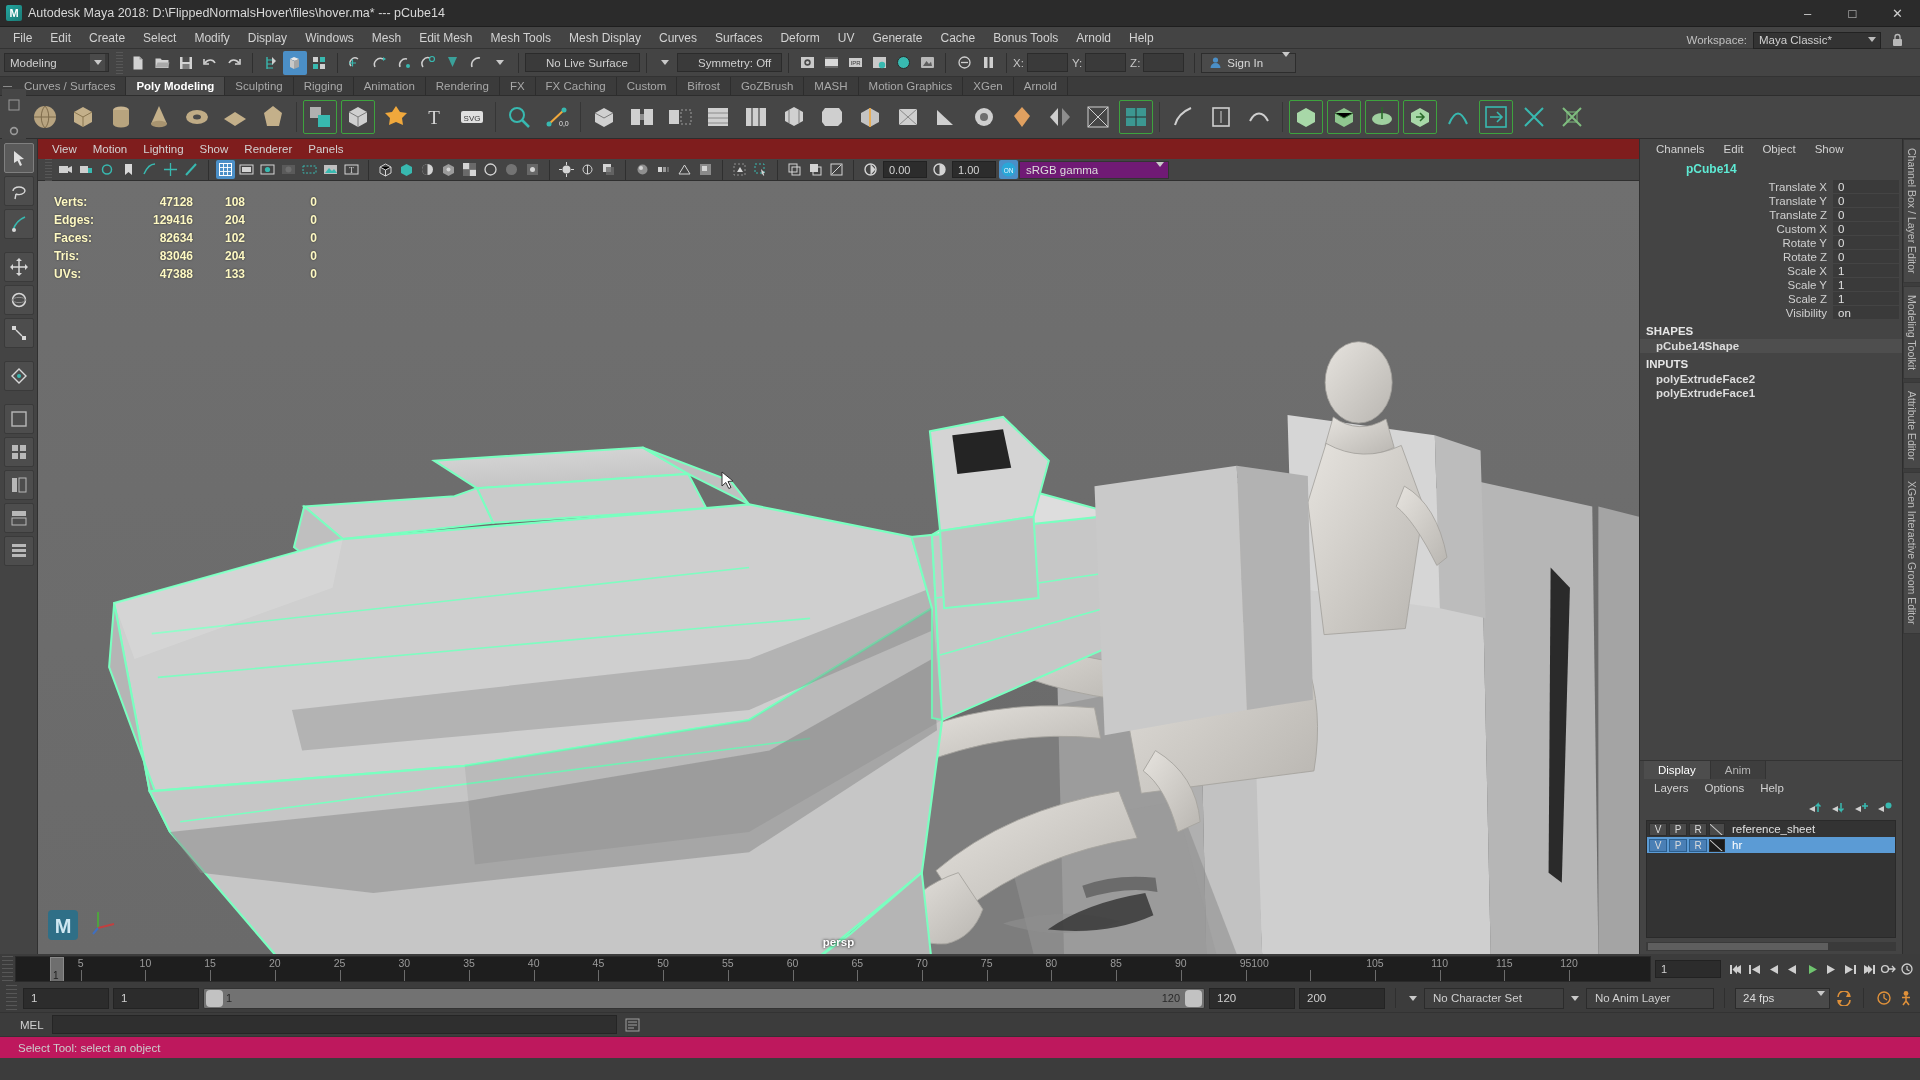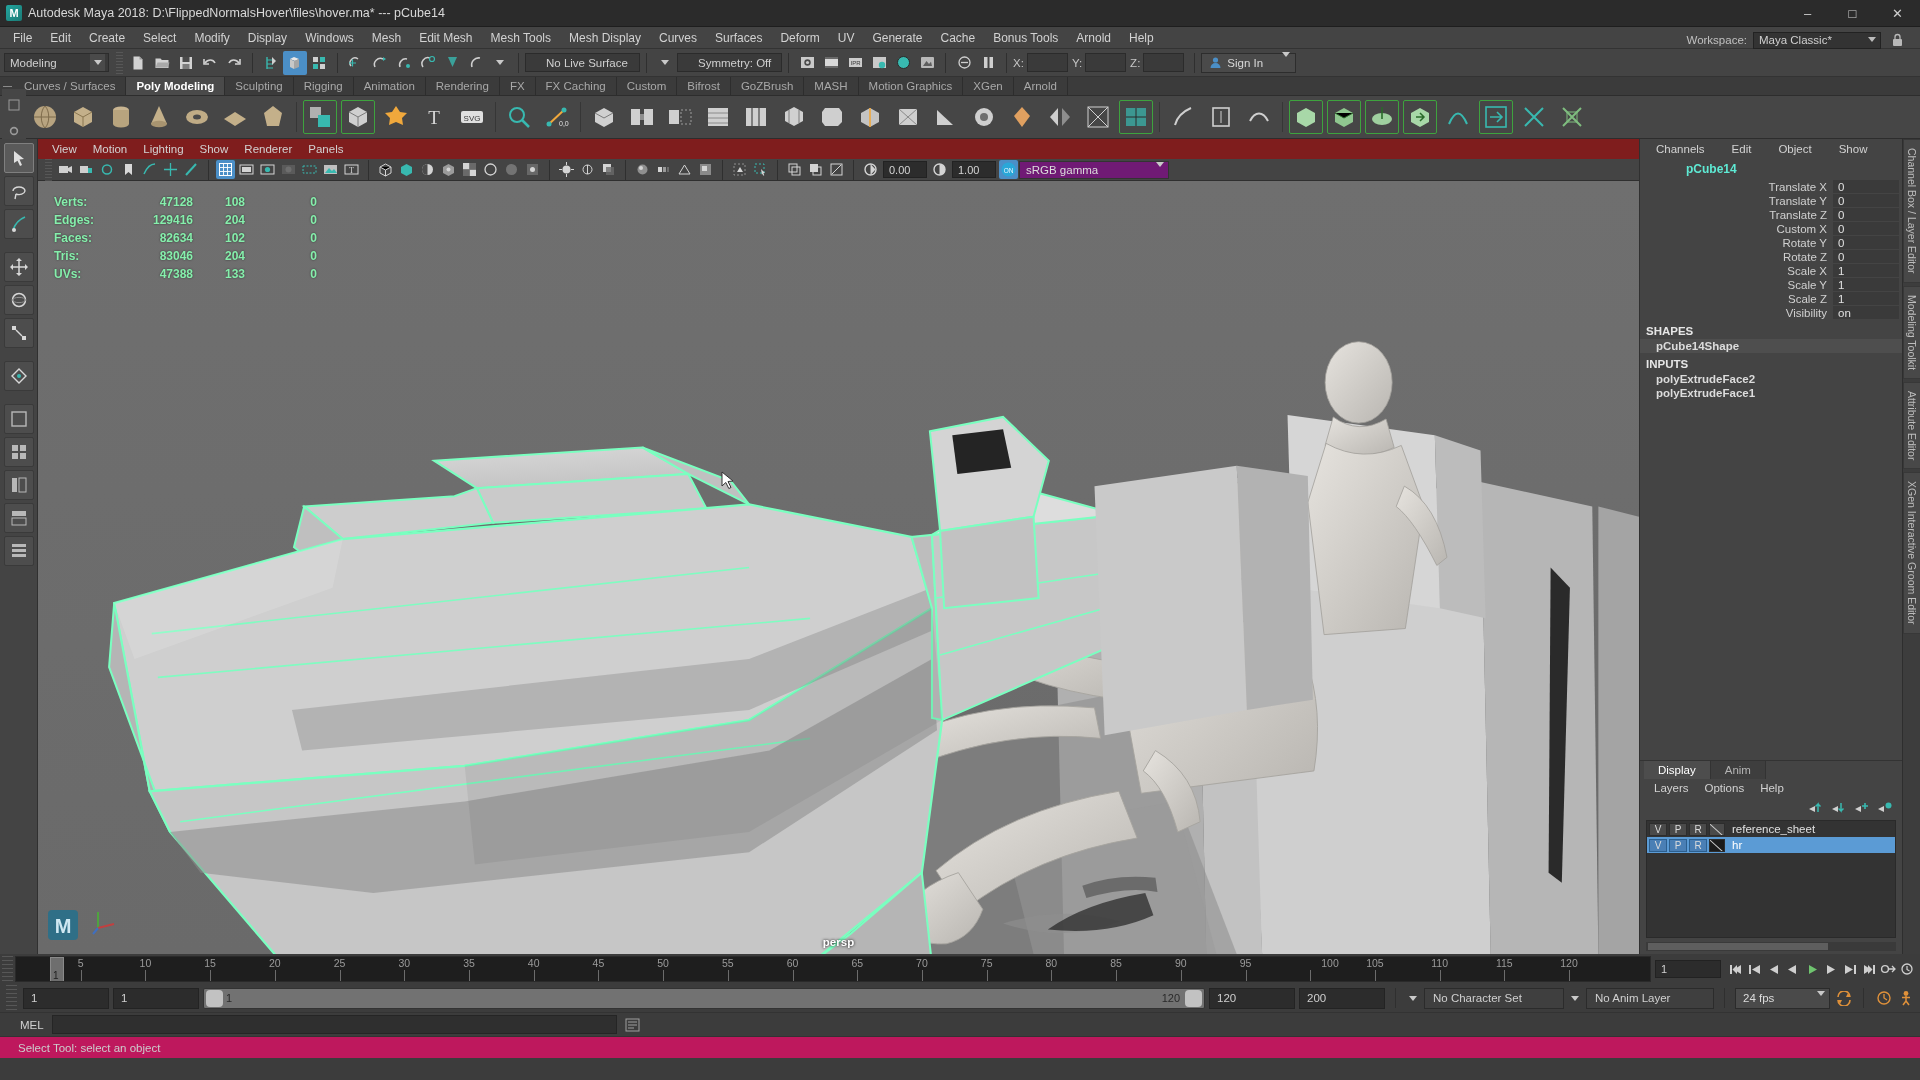--- a/index.html
+++ b/index.html
@@ -97,34 +97,34 @@
   .vp-num { width:44px; height:17px; background:#2c2c2c; border:1px solid #222; color:#d4d4d4;
      font-size:11px; display:flex; align-items:center; padding-left:5px; margin:0 2px;}
   .vp-gamma { width:150px; height:18px; background:#701a75; border:1px solid #333; color:#dcdcdc;
      font-size:11.5px; display:flex; align-items:center; padding-left:6px; position:relative;}
   .vp-gamma .arr { position:absolute; right:4px; top:5px; }
 
   .viewport { flex:1; position:relative; overflow:hidden; background:#6e6e6e; }
   .hud { position:absolute; left:16px; top:12px; font-size:12px; font-weight:bold;
      color:#ffffff; z-index:6; }
   .hud table { border-collapse:collapse; }
-  .hud td { padding:2px 0; font-size:12px; font-weight:bold; color:#86efac;
+  .hud td { padding:2px 0; font-size:12px; font-weight:bold; color:#fef9c3;
      text-shadow:0 0 2px rgba(0,0,0,.6); }
   .hud td.lbl { width:78px; }
   .hud td.n1 { width:85px; text-align:right; padding-right:24px;}
   .hud td.n2 { width:60px; text-align:right; padding-right:32px;}
   .hud td.n3 { width:40px; text-align:right;}
   .persp-lbl { position:absolute; left:50%; bottom:6px; transform:translateX(-50%);
      font-size:11.5px; font-weight:bold; color:#fff; text-shadow:0 0 3px #000; z-index:6;}
   .maya-badge { position:absolute; left:10px; bottom:14px; z-index:6; }
   .axis-gizmo { position:absolute; left:52px; bottom:18px; z-index:6; }
 
   
   .rightpanel { width:262px; background:#444444; display:flex; flex-direction:column; }
-  .cb-menubar { height:20px; display:flex; align-items:center; padding-left:8px; gap:11px; }
+  .cb-menubar { height:20px; display:flex; align-items:center; padding-left:8px; gap:3px; }
   .cb-menu { font-size:11.5px; padding:0 8px; color:#d2d2d2; }
   .cb-objname { font-size:12px; font-weight:bold; color:#5eead4; padding:3px 0 4px 8px;margin-left:38px;}
   .cb-rows { padding-right:3px; }
   .cb-row { display:flex; align-items:center; height:13px; margin-bottom:1px; }
   .cb-lbl { flex:1; text-align:right; font-size:11.5px; color:#d0d0d0; padding-right:6px;
      white-space:nowrap; }
   .cb-val { width:66px; height:13px; background:#3a3a3a; color:#e0e0e0; font-size:11.5px;
      display:flex; align-items:center; padding-left:5px; }
   .cb-sect { font-size:11.5px; font-weight:bold; color:#e6e6e6; padding:5px 0 2px 6px; }
   .cb-item { font-size:11.5px; font-weight:bold; color:#dcdcdc; padding:1px 0 1px 16px; }
@@ -1388,21 +1388,21 @@
       <div class="ticklbl" style="left: 970.661px;">75</div>
       <div class="tick" style="left: 1035.37px;"></div>
       <div class="ticklbl" style="left: 1035.37px;">80</div>
       <div class="tick" style="left: 1100.08px;"></div>
       <div class="ticklbl" style="left: 1100.08px;">85</div>
       <div class="tick" style="left: 1164.79px;"></div>
       <div class="ticklbl" style="left: 1164.79px;">90</div>
       <div class="tick" style="left: 1229.5px;"></div>
       <div class="ticklbl" style="left: 1229.5px;">95</div>
       <div class="tick" style="left: 1294.21px;"></div>
-      <div class="ticklbl" style="left: 1314px;">100</div>
+      <div class="ticklbl" style="left: 1244px;">100</div>
       <div class="tick" style="left: 1358.93px;"></div>
       <div class="ticklbl" style="left: 1358.93px;">105</div>
       <div class="tick" style="left: 1423.64px;"></div>
       <div class="ticklbl" style="left: 1423.64px;">110</div>
       <div class="tick" style="left: 1488.35px;"></div>
       <div class="ticklbl" style="left: 1488.35px;">115</div>
       <div class="tick" style="left: 1553.06px;"></div>
       <div class="ticklbl" style="left: 1553.06px;">120</div>
     </div>
   <div class="ts-right">

